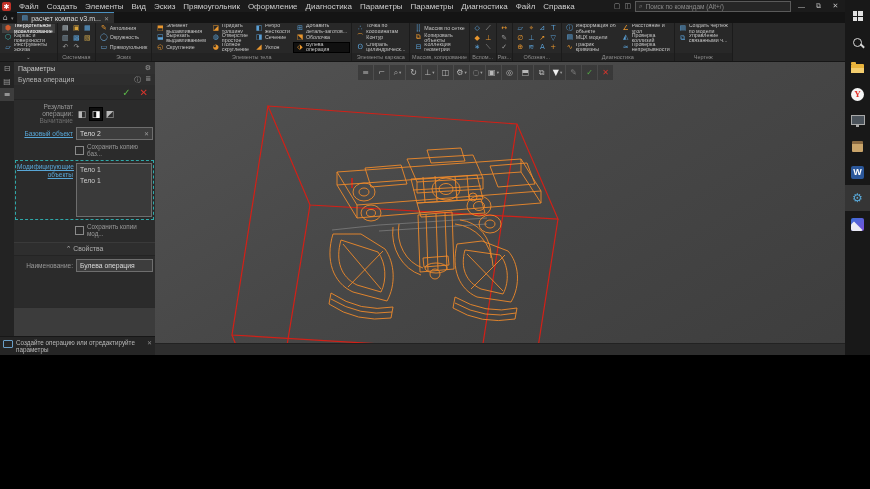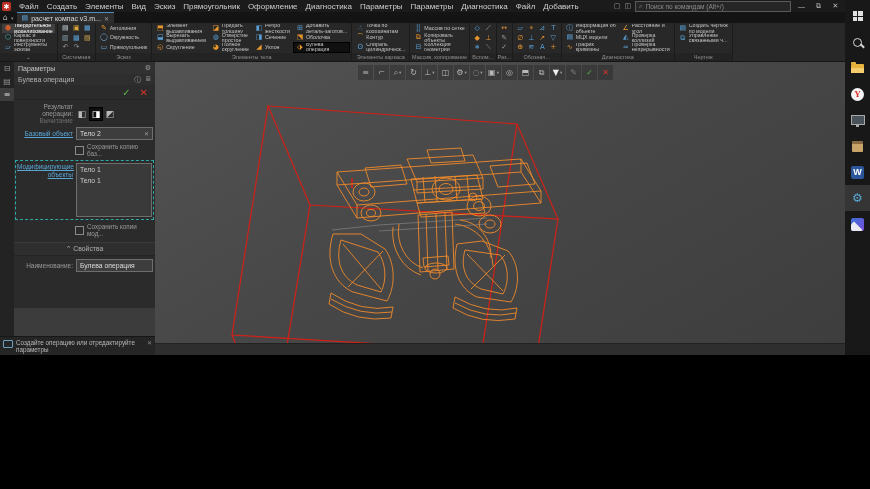--- a/index.html
+++ b/index.html
@@ -127,21 +127,21 @@
     <span class="menu-item">Элементы</span>
     <span class="menu-item">Вид</span>
     <span class="menu-item">Эскиз</span>
     <span class="menu-item">Прямоугольник</span>
     <span class="menu-item">Оформление</span>
     <span class="menu-item">Диагностика</span>
     <span class="menu-item">Параметры</span>
     <span class="menu-item">Параметры</span>
     <span class="menu-item">Диагностика</span>
     <span class="menu-item">Файл</span>
-    <span class="menu-item">Добавить</span>
+    <span class="menu-item">Справка</span>
     <div class="titlebar-right">
       <span class="tb-mini ic">▢</span>
       <span class="tb-mini ic">◫</span>
       <div class="searchbox">
         <span class="ic">⌕</span>
         <span>Поиск по командам (Alt+/)</span>
       </div>
       <span class="winctl">—</span>
       <span class="winctl ic">⧉</span>
       <span class="winctl">✕</span>

